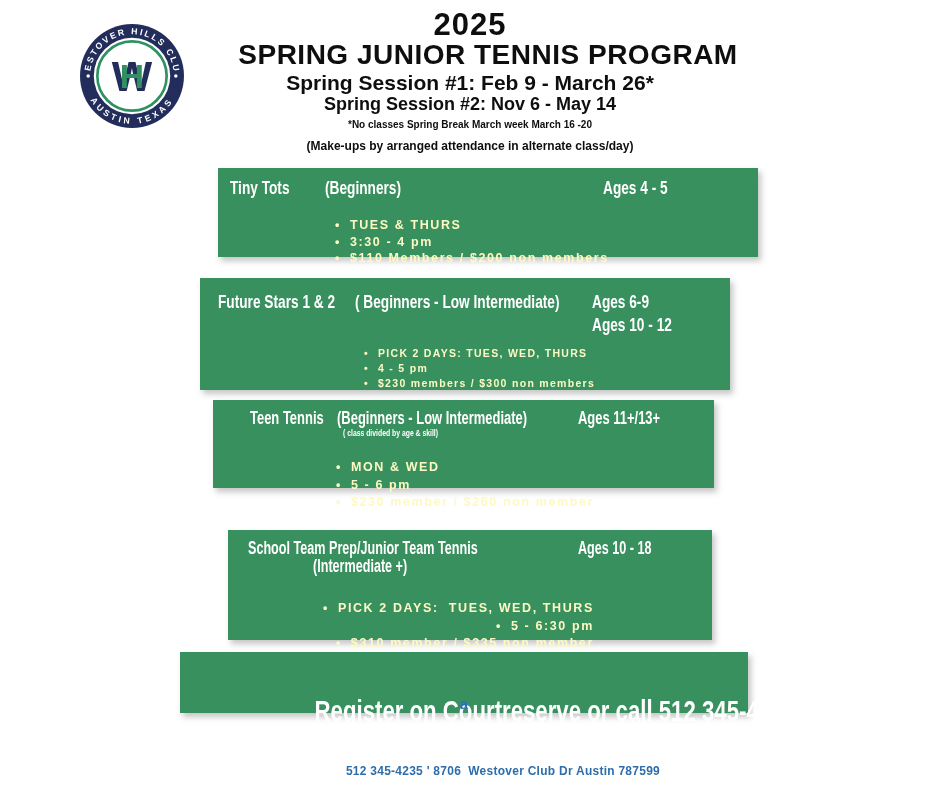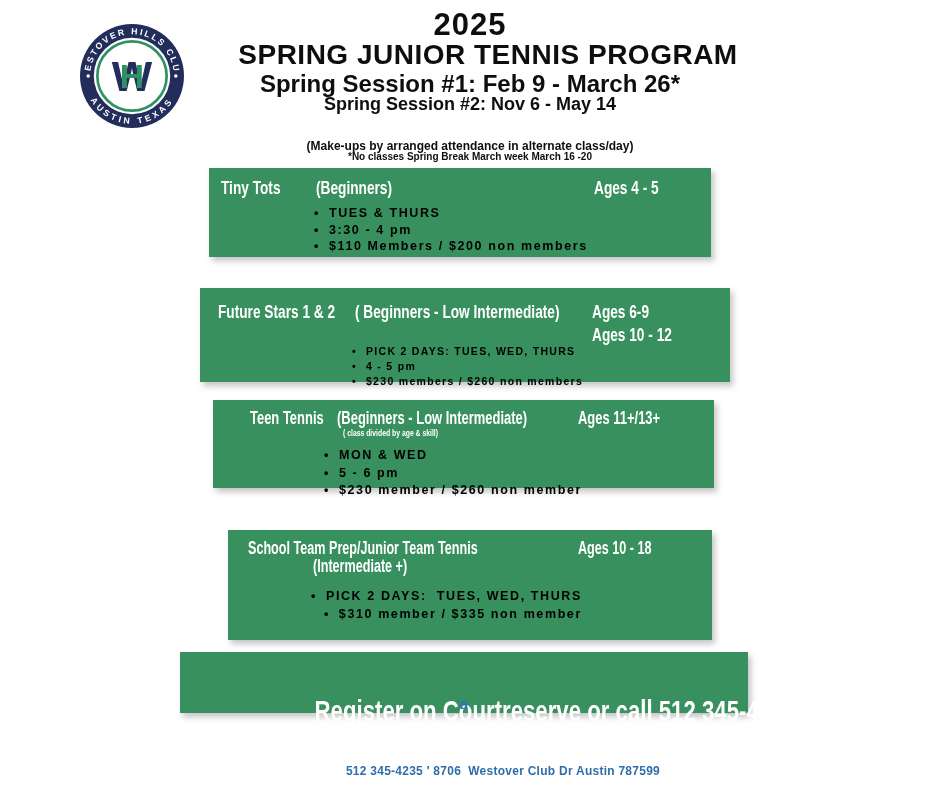--- a/index.html
+++ b/index.html
@@ -5,44 +5,44 @@
   html,body { margin:0; padding:0; background:#ffffff; }
   .page {
     position:relative; width:940px; height:788px; background:#ffffff;
     font-family:"Liberation Sans", sans-serif; overflow:hidden;
   }
   
   .hdr { position:absolute; left:0; right:0; text-align:center;
          color:#0e0e0e; font-weight:bold; line-height:1.1; white-space:pre; }
   .year    { top:8px;   font-size:31px; letter-spacing:1px; }
   .title   { top:40px;  font-size:28px; letter-spacing:0.5px;padding-left:36px; }
-  .s1      { top:71px;  font-size:24px; }
+  .s1      { top:71px;  font-size:21px; }
   .s2      { top:95px;  font-size:18px; }
-  .note    { top:119px; font-size:10px;margin-top:32px; }
+  .note    { top:119px; font-size:10px; }
   .makeups { top:140px; font-size:12px; }
 
   
   .logo { position:absolute; left:79px; top:23px; width:106px; height:106px; }
 
   
   .box { position:absolute; background:#38905e;
          box-shadow:3px 4px 6px rgba(90,90,90,0.35); }
-  .box1 { left:209px; top:168px; width:502px; height:89px; }
-  .box2 { left:200px; top:288px; width:530px; height:94px; }
+  .box1 { left:218px; top:168px; width:540px; height:89px; }
+  .box2 { left:200px; top:278px; width:530px; height:112px; }
   .box3 { left:213px; top:400px; width:501px; height:88px; }
   .box4 { left:228px; top:530px; width:484px; height:110px;text-align:right; }
   .banner { left:180px; top:652px; width:568px; height:61px; }
 
   .bh { position:absolute; color:#ffffff; font-weight:bold; white-space:pre; line-height:1.05; }
   .cond { transform:scaleX(0.72); transform-origin:0 0; }
   .f19 { font-size:19px; } .f18 { font-size:18px; } .f175 { font-size:17.5px; }
   .fsub { font-size:9.5px; }
 
-  .bullets { position:absolute; margin:4px; padding:0; list-style:none;
-             color:#000000; font-weight:bold; }
+  .bullets { position:absolute; margin:16px; padding:0; list-style:none;
+             color:#fef9c3; font-weight:bold; }
   .bullets li { white-space:pre; }
   .dot { display:inline-block; margin-right:9px; }
   .bul-lg { font-size:12.5px; letter-spacing:1.6px; line-height:16.5px; }
   .bul-sm { font-size:10.5px; letter-spacing:1.3px; line-height:15px; }
   .bul-md { font-size:12.5px; letter-spacing:1.6px; line-height:17.5px; }
 
   
   .banner-text { position:absolute; left:0; right:0; top:8px; text-align:center;
                  color:#ffffff; font-weight:bold; font-size:30px; white-space:pre; }
   .cond-c { display:inline-block; transform:scaleX(0.74); transform-origin:50% 50%; }
@@ -101,21 +101,21 @@
   </section>
 
   <section class="box box2">
     <span class="bh cond f19" style="left:18px; top:14px;">Future Stars 1 &amp; 2</span>
     <span class="bh cond f19" style="left:155px; top:14px;">( Beginners - Low Intermediate)</span>
     <span class="bh cond f19" style="left:392px; top:14px;">Ages 6-9</span>
     <span class="bh cond f19" style="left:392px; top:37px;">Ages 10 - 12</span>
     <ul class="bullets bul-sm" style="left:148px; top:52px;">
       <li><span class="dot">•</span><span>PICK 2 DAYS: TUES, WED, THURS</span></li>
       <li><span class="dot">•</span><span>4 - 5 pm</span></li>
-      <li><span class="dot">•</span><span>$230 members / $260 non members</span></li>
+      <li><span class="dot">•</span><span>$230 members / $300 non members</span></li>
     </ul>
   </section>
 
   <section class="box box3">
     <span class="bh cond f18" style="left:37px; top:9px;">Teen Tennis</span>
     <span class="bh cond f18" style="left:124px; top:9px;">(Beginners - Low Intermediate)</span>
     <span class="bh cond f18" style="left:365px; top:9px;">Ages 11+/13+</span>
     <span class="bh cond fsub" style="left:130px; top:28px;">( class divided by age &amp; skill)</span>
     <ul class="bullets bul-md" style="left:107px; top:43px;">
       <li><span class="dot">•</span><span>MON &amp; WED</span></li>
@@ -123,20 +123,21 @@
       <li><span class="dot">•</span><span>$230 member / $260 non member</span></li>
     </ul>
   </section>
 
   <section class="box box4">
     <span class="bh cond f175" style="left:20px; top:9px;">School Team Prep/Junior Team Tennis</span>
     <span class="bh cond f175" style="left:85px; top:27px;">(Intermediate +)</span>
     <span class="bh cond f175" style="left:350px; top:9px;">Ages 10 - 18</span>
     <ul class="bullets bul-md" style="left:79px; top:54px;">
       <li><span class="dot">•</span><span>PICK 2 DAYS:  TUES, WED, THURS</span></li>
+      <li><span class="dot">•</span><span>5 - 6:30 pm</span></li>
       <li><span class="dot">•</span><span>$310 member / $335 non member</span></li>
     </ul>
   </section>
 
   <section class="box banner">
     <div class="banner-text">
       <span class="cond-c">Register on Courtreserve or call 512 345-4235</span>
     </div>
     <div class="banner-mark">a</div>
   </section>

